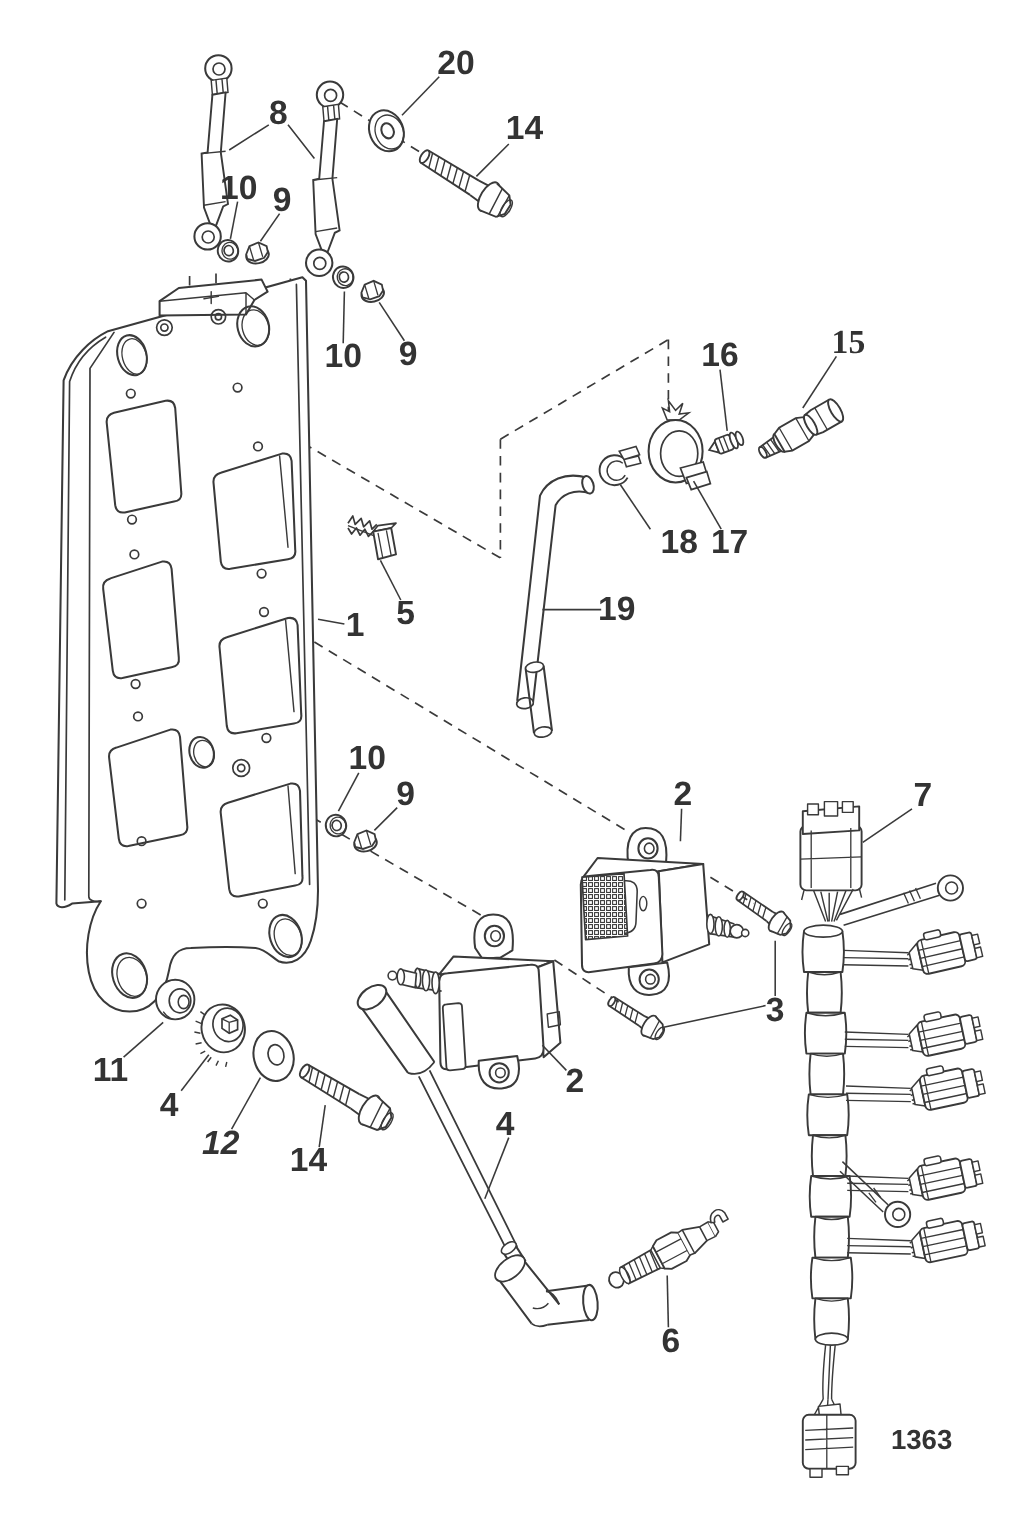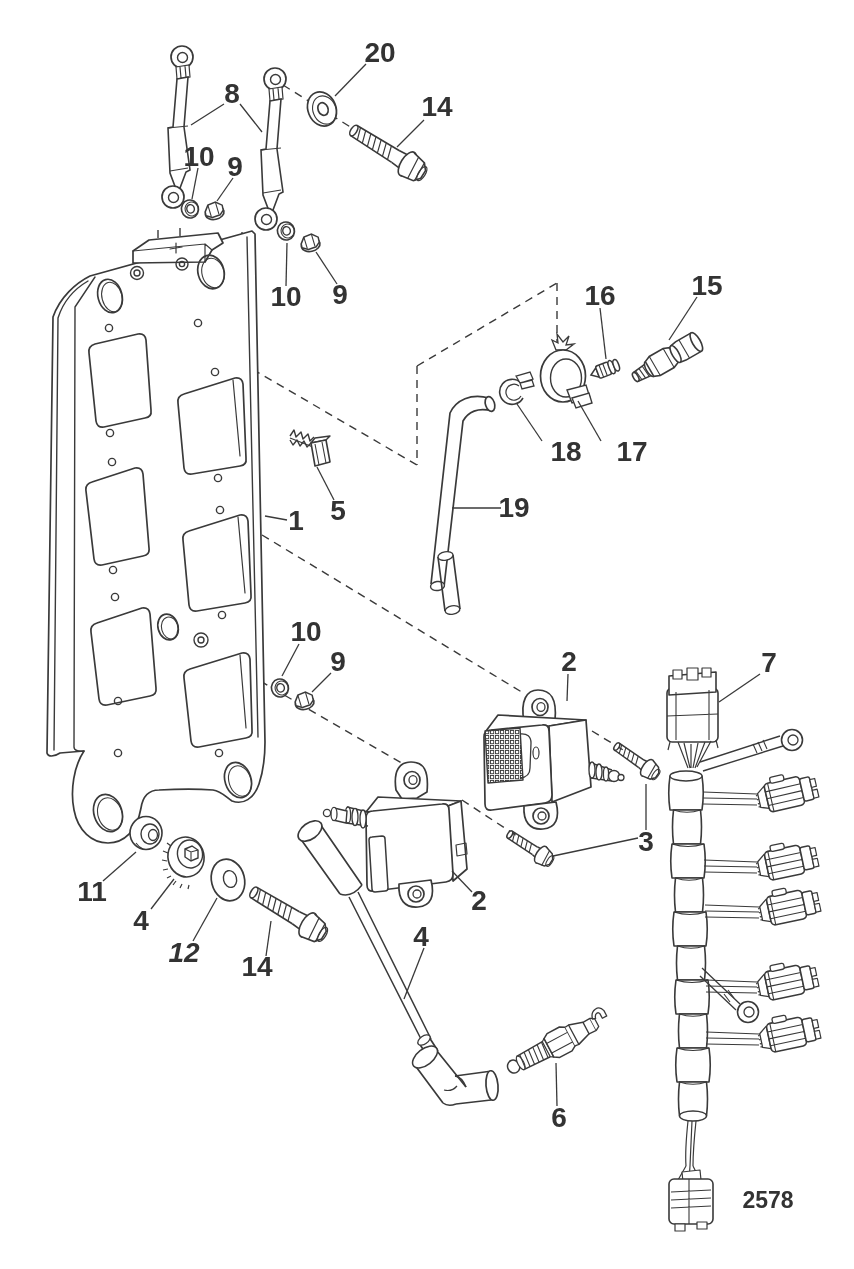--- a/index.html
+++ b/index.html
@@ -430,34 +430,34 @@
 
 <div>
       <div class="callout" style="left: 380px; top: 53px;">20</div>
       <div class="callout" style="left: 232px; top: 94px;">8</div>
       <div class="callout" style="left: 437px; top: 107px;">14</div>
       <div class="callout" style="left: 199px; top: 157px;">10</div>
       <div class="callout" style="left: 235px; top: 167px;">9</div>
       <div class="callout" style="left: 286px; top: 297px;">10</div>
       <div class="callout" style="left: 340px; top: 295px;">9</div>
       <div class="callout" style="left: 600px; top: 296px;">16</div>
-      <div class="callout" style="left: 707px; top: 286px;">15</div>
+      <div class="callout" style="left: 707px; top: 286px; font-family: Liberation Serif, serif;">15</div>
       <div class="callout" style="left: 566px; top: 452px;">18</div>
-      <div class="callout" style="left: 632px; top: 452px;">17</div>
+      <div class="callout" style="left: 608px; top: 452px;">17</div>
       <div class="callout" style="left: 338px; top: 511px;">5</div>
       <div class="callout" style="left: 296px; top: 521px;">1</div>
       <div class="callout" style="left: 514px; top: 508px;">19</div>
       <div class="callout" style="left: 306px; top: 632px;">10</div>
       <div class="callout" style="left: 338px; top: 662px;">9</div>
       <div class="callout" style="left: 569px; top: 662px;">2</div>
       <div class="callout" style="left: 769px; top: 663px;">7</div>
       <div class="callout" style="left: 646px; top: 842px;">3</div>
       <div class="callout" style="left: 479px; top: 901px;">2</div>
       <div class="callout" style="left: 92px; top: 892px;">11</div>
       <div class="callout" style="left: 141px; top: 921px;">4</div>
       <div class="callout" style="left: 184px; top: 953px; font-style: italic;">12</div>
       <div class="callout" style="left: 257px; top: 967px;">14</div>
       <div class="callout" style="left: 421px; top: 937px;">4</div>
       <div class="callout" style="left: 559px; top: 1118px;">6</div>
     </div>
 
-<div class="drawing-number">2578</div>
+<div class="drawing-number">1363</div>
 </div>
 
 </body></html>

